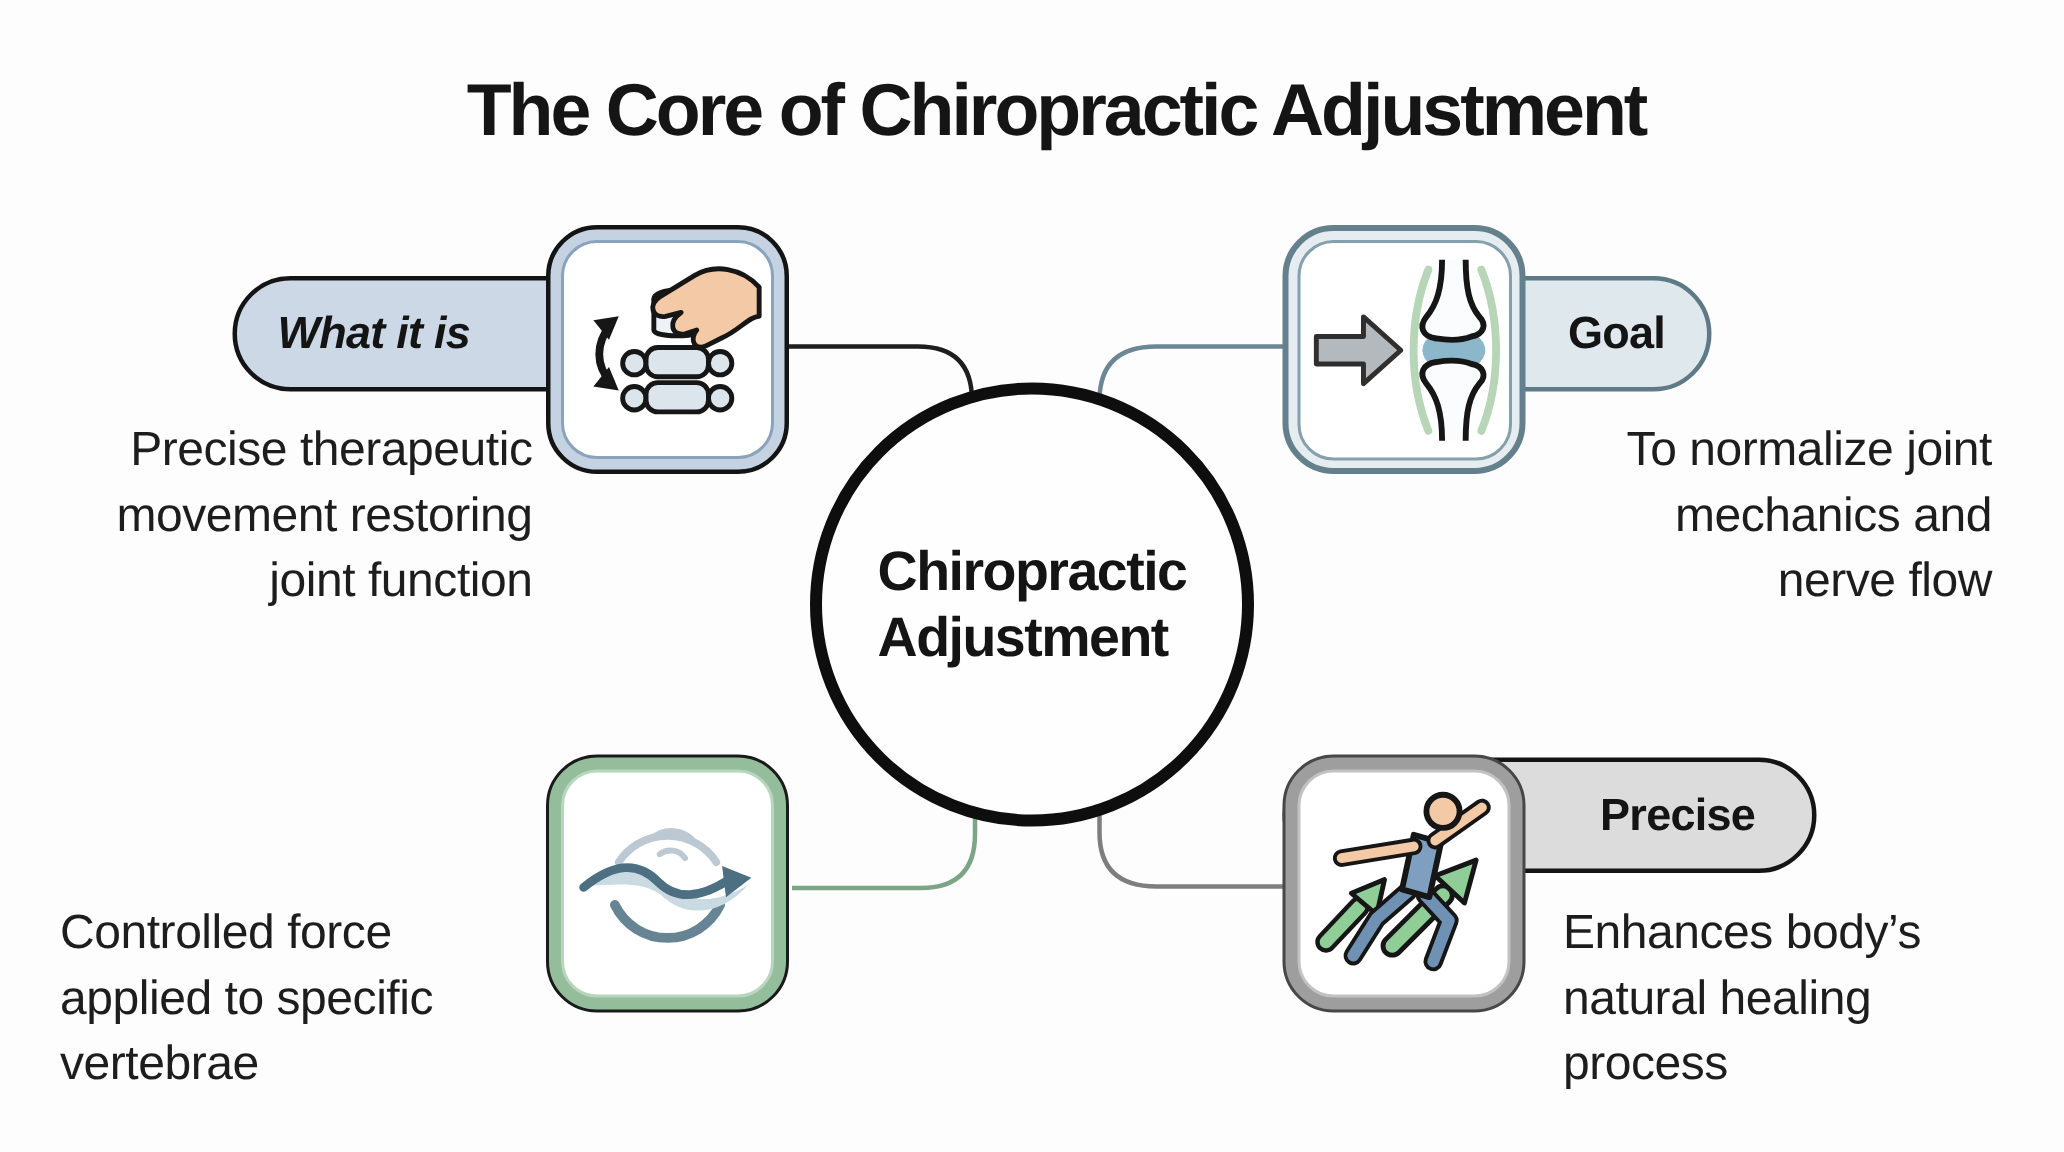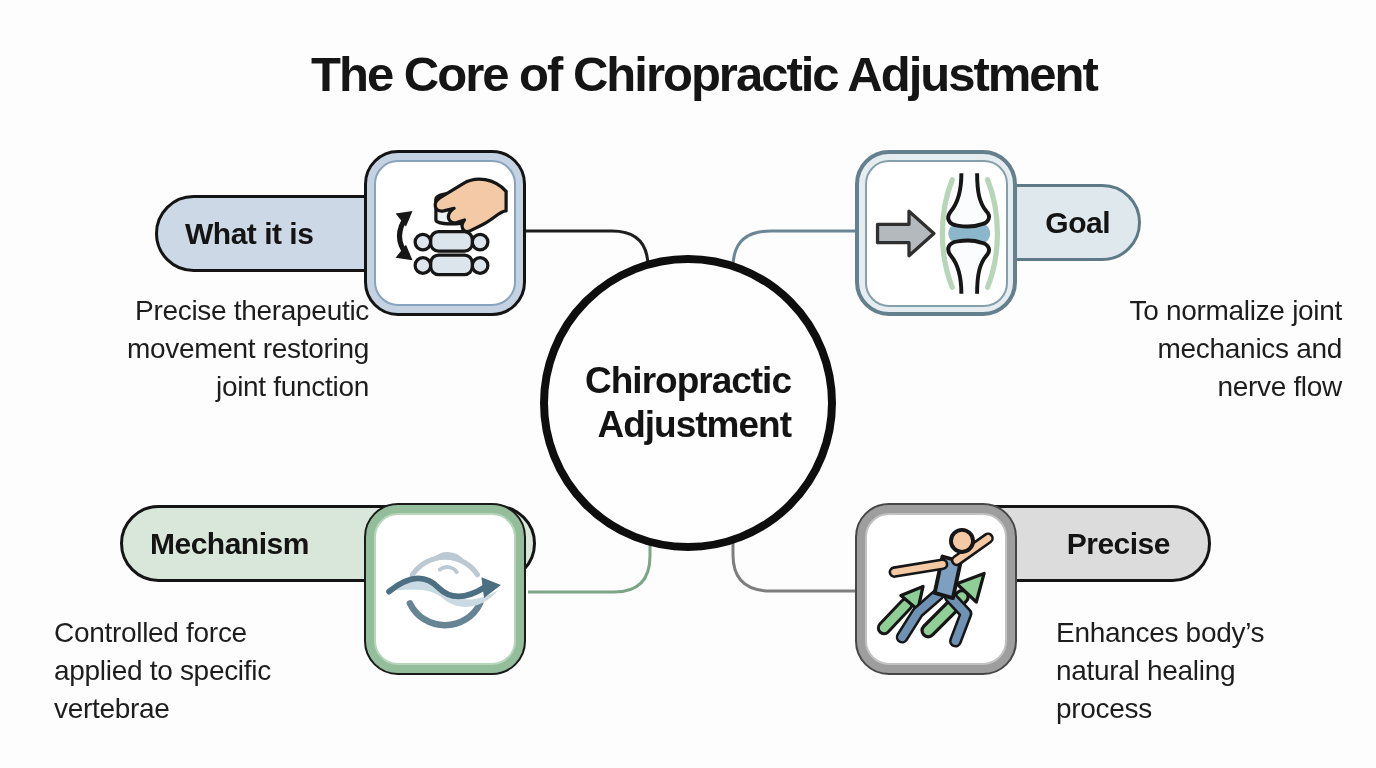--- a/index.html
+++ b/index.html
@@ -46,21 +46,21 @@
     border: 8px solid var(--circle-border, #0e0e0e);
     box-sizing: border-box;
     display: flex; align-items: center; justify-content: center;
     z-index: 4;
   }
   .circle-label {
     font-size: 37px;
     font-weight: 700;
     letter-spacing: -1px;
     line-height: 1.18;
-    text-align: right;
+    text-align: left;
     white-space: pre-line;
     color: var(--label-text, #141414);
   }
 
   
   .pill {
     position: absolute;
     height: 77px;
     border-radius: 39px;
     box-sizing: border-box;
@@ -68,24 +68,25 @@
     z-index: 2;
   }
   .pill-label {
     font-size: 30px;
     font-weight: 700;
     letter-spacing: -0.5px;
     color: var(--label-text, #141414);
     white-space: nowrap;
   }
   .pill-what {
-    left: 155px; top: 195px; width: 292px;
+    left: 155px; top: 184px; width: 292px;
     background: var(--pill-what-fill, #ccd8e6);
     border: 3px solid var(--pill-what-border, #141414);
     padding-left: 27px;
+    font-style: italic;
   }
   .pill-goal {
     left: 955px; top: 184px; width: 186px;
     background: var(--pill-goal-fill, #dfe8ec);
     border: 3px solid var(--pill-goal-border, #5e7a86);
     justify-content: flex-end; padding-right: 28px;
   }
   .pill-mechanism {
     left: 120px; top: 505px; width: 416px;
     background: var(--pill-mechanism-fill, #d8e7d9);
@@ -145,22 +146,22 @@
     left: 855px; top: 503px; height: 172px;
     border: 2.5px solid var(--box-benefits-outer, #474747);
     background: var(--box-benefits-ring, #9e9e9e);
     padding: 8px;
   }
   .box-benefits .iconbox-inner { border: 2px solid var(--box-benefits-inner-line, #c2c2c2); }
 
   
   .desc {
     position: absolute;
-    margin: 16px;
-    font-size: 28px;
+    margin: 2px;
+    font-size: 32px;
     line-height: 1.36;
     letter-spacing: -0.3px;
     white-space: pre-line;
     color: var(--body-text, #1d1d1d);
     z-index: 2;
   }
   .desc-what      { left: 38px;   top: 276px; width: 315px; text-align: right; }
   .desc-goal      { left: 1036px; top: 276px; width: 290px; text-align: right; }
   .desc-mechanism { left: 38px;   top: 598px; width: 315px; text-align: left; }
   .desc-benefits  { left: 1040px; top: 598px; width: 290px; text-align: left; }
@@ -255,23 +256,20 @@
         <path class="bone" d="M 69 4 C 69 19 66 27 61 33 C 57 38 59 43 66 44 C 72 45 79 45 84 43 C 90 42 92 37 88 33 C 83 27 81 19 81 4"></path>
         <path class="bone" d="M 69 96 C 69 81 66 73 61 67 C 57 62 59 57 66 56 C 72 55 79 55 84 57 C 90 58 92 63 88 67 C 83 73 81 81 81 96"></path>
       </svg>
     </div>
   </div>
 
   <p class="desc desc-goal">To normalize joint
 mechanics and
 nerve flow</p>
 
-  <div class="pill pill-mechanism">
-    <span class="pill-label">Mechanism</span>
-  </div>
 
   <div class="iconbox box-mechanism">
     <div class="iconbox-inner">
       <svg viewBox="0 0 100 100">
         <path class="arc-light" d="M 25 39 A 30 30 0 0 1 75 39"></path>
         <path class="arc-light arc-thin" d="M 42 27 A 15 15 0 0 1 64 29"></path>
         <path class="arc-light arc-thin" d="M 46 35 A 9 9 0 0 1 59 37"></path>
         <path class="arc-dark" d="M 23 61 A 30 30 0 0 0 77 61"></path>
         <path class="lens" d="M 9 51 C 25 41 39 41 49 50 C 61 61 75 60 91 51 C 77 67 59 67 48 57 C 38 48 23 51 9 51 Z"></path>
         <path class="wave-line" d="M 7 52 C 23 39 35 39 45 49 C 55 59 67 57 80 49"></path>

